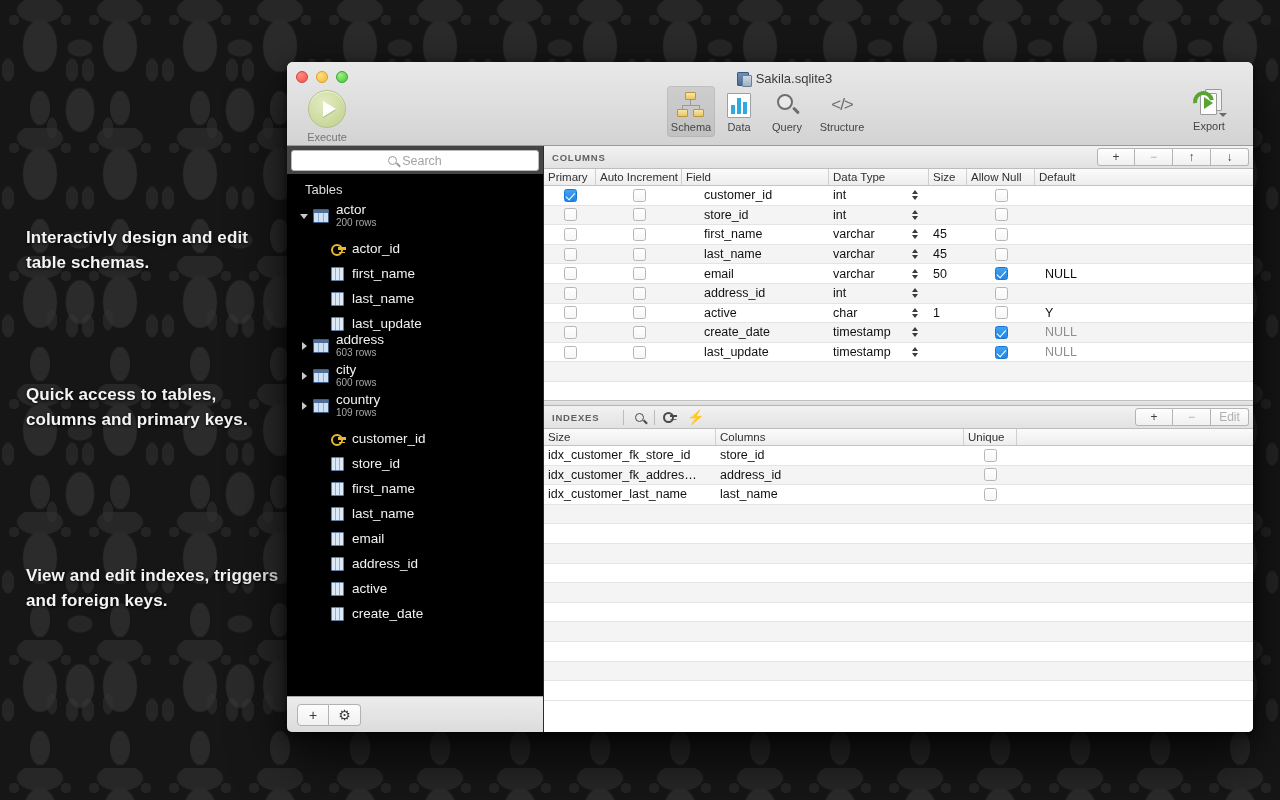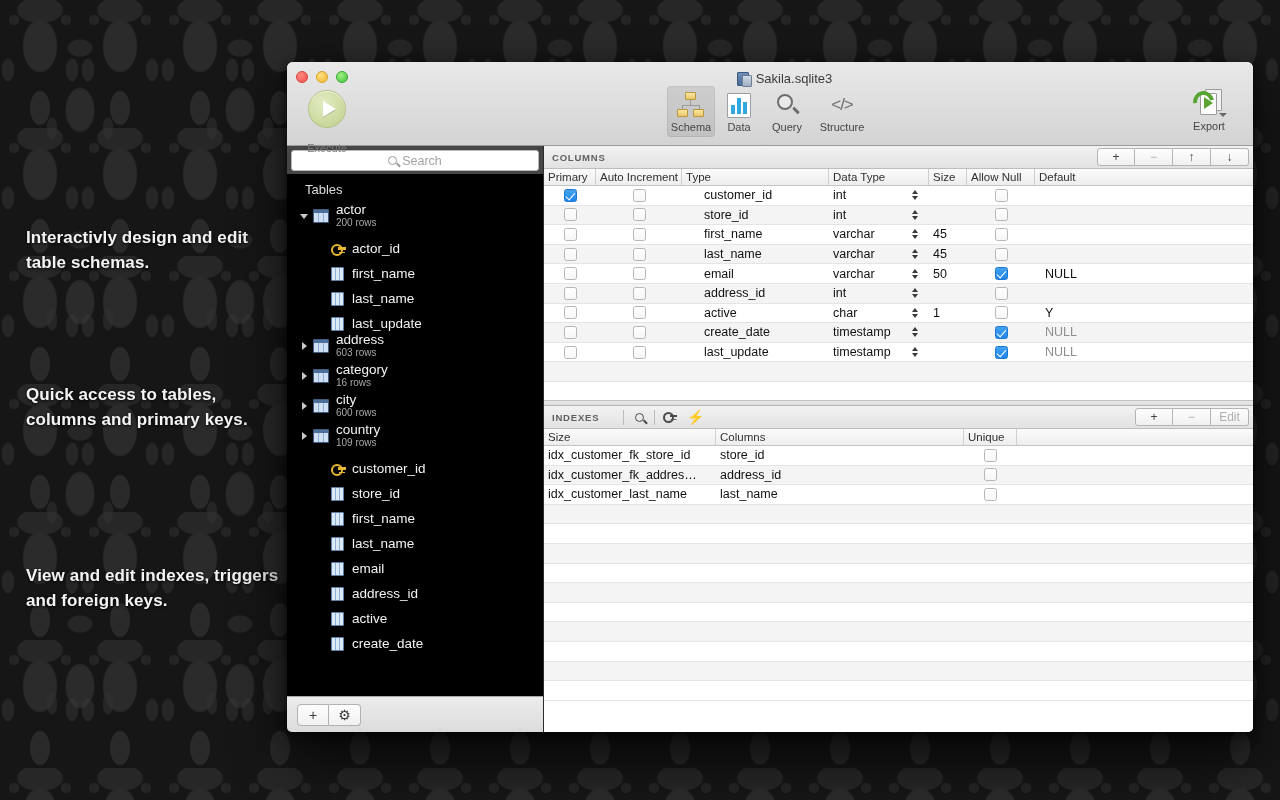--- a/index.html
+++ b/index.html
@@ -114,21 +114,21 @@
     box-shadow: inset 0 1px 0 rgba(255,255,255,.7);
   }
   #execute-btn .circle .tri {
     width: 0; height: 0;
     border-left: 13px solid #fff;
     border-top: 8px solid transparent;
     border-bottom: 8px solid transparent;
     margin-left: 4px;
     filter: drop-shadow(0 1px 0 rgba(120,130,90,.5));
   }
-  #execute-btn .lbl { font-size: 11px; color: #767676; margin-top: 14px; }
+  #execute-btn .lbl { font-size: 11px; color: #767676; margin-top: 3px; }
 
   
   #modes {
     position: absolute; left: 380px; top: 24px;
     display: flex; align-items: flex-end; gap: 0;
   }
   .mode {
     width: 48px; padding: 4px 0 4px;
     text-align: center; cursor: default;
     border-radius: 4px;
@@ -517,30 +517,20 @@
               <span class="nm">address</span>
               <span class="rows">603 rows</span>
             </span>
           </div>
           <div class="node table-node">
             <span class="disc">
                 <i class="tri-r"></i>
               </span>
             <span class="tbl-ic"></span>
             <span class="txtcol">
-              <span class="nm">category</span>
-              <span class="rows">16 rows</span>
-            </span>
-          </div>
-          <div class="node table-node">
-            <span class="disc">
-                <i class="tri-r"></i>
-              </span>
-            <span class="tbl-ic"></span>
-            <span class="txtcol">
               <span class="nm">city</span>
               <span class="rows">600 rows</span>
             </span>
           </div>
           <div class="node table-node">
             <span class="disc">
                 <i class="tri-r"></i>
               </span>
             <span class="tbl-ic"></span>
             <span class="txtcol">
@@ -600,21 +590,21 @@
               <span class="sbtn">+</span>
               <span class="sbtn dim">−</span>
               <span class="sbtn arw">↑</span>
               <span class="sbtn arw">↓</span>
             </span>
           </div>
 
           <div class="tbl-header">
             <span class="th" style="width:52px">Primary</span>
             <span class="th" style="width:86px">Auto Increment</span>
-            <span class="th" style="width:147px">Type</span>
+            <span class="th" style="width:147px">Field</span>
             <span class="th" style="width:100px">Data Type</span>
             <span class="th" style="width:38px">Size</span>
             <span class="th" style="width:68px">Allow Null</span>
             <span class="th" style="flex:1">Default</span>
           </div>
 
           <div class="rows-area">
 
             <div class="row">
               <span class="td ctr" style="width:52px">

